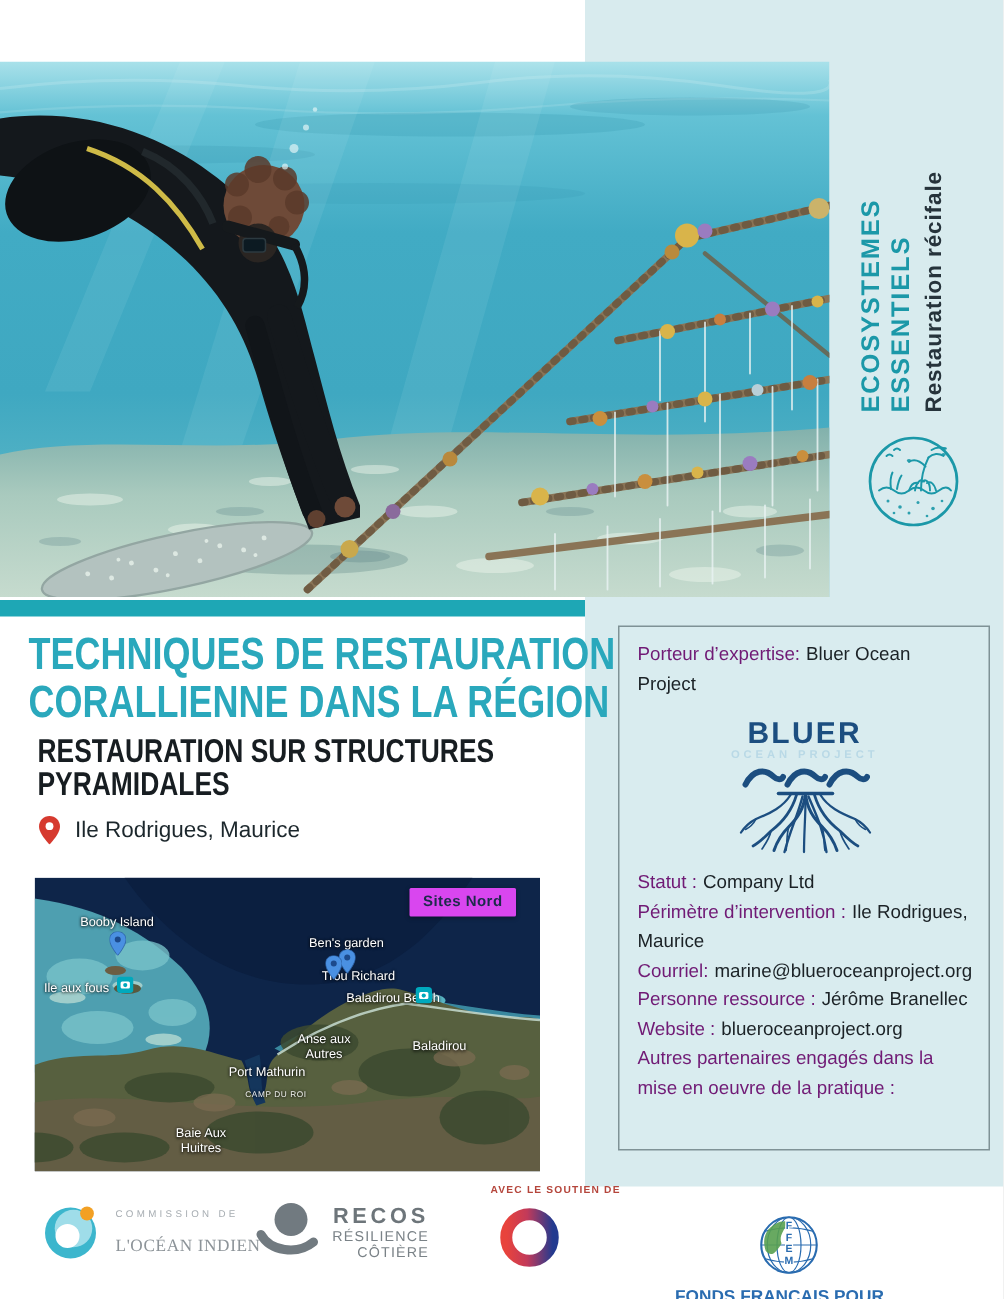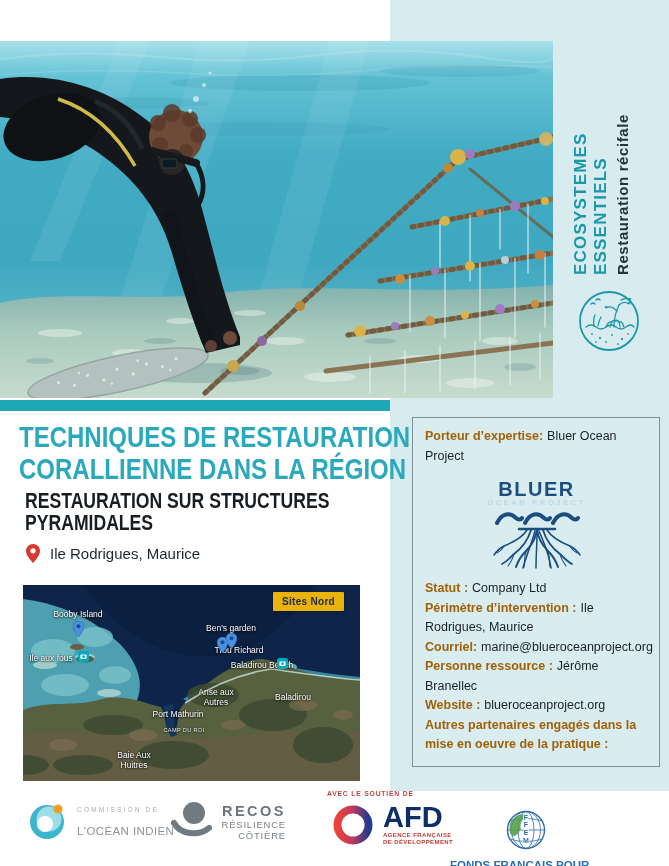--- a/index.html
+++ b/index.html
@@ -36,44 +36,44 @@
   .loc-row { position:absolute; left:26px; top:544px; display:flex; align-items:center; gap:10px; }
   .loc-row svg { display:block; }
   .loc-label { color:#1c272c; font-size:15px; font-weight:500; }
 
   
   .map { position:absolute; left:23px; top:585px; width:337px; height:196px; overflow:hidden; }
   .map svg.bg { position:absolute; left:0; top:0; }
   .map-label { position:absolute; color:#fff; font-size:8.5px; line-height:10px; text-align:center;
                text-shadow:0 0 2px rgba(0,0,0,.85), 0 1px 2px rgba(0,0,0,.6); font-weight:400; }
   .map-label.tiny { font-size:5.5px; letter-spacing:.4px; opacity:.9; }
-  .map-badge { position:absolute; left:250px; top:7px; background:#eab308; color:#1c2b4a;
+  .map-badge { position:absolute; left:250px; top:7px; background:#d946ef; color:#1c2b4a;
                font-size:10px; font-weight:700; padding:4px 9px; letter-spacing:.3px;
                box-shadow:0 1px 3px rgba(0,0,0,.35); border-radius:1px; }
   .mpin { position:absolute; width:11px; height:16px; }
   .cam  { position:absolute; width:11px; height:11px; }
 
   
   .info-box {
     position:absolute; left:412px; top:417px; width:248px; height:350px;
     border:1px solid #7f9296; padding:9px 11px 8px 12px; background:#d9ecef;
     color:#1b2226; font-size:12.5px; line-height:19.5px; overflow:hidden;
   }
   .info-box p { margin:0; }
-  .info-box .lbl { font-weight:700; color:#a16207; margin-right:4px; }
+  .info-box .lbl { font-weight:400; color:#701a75; margin-right:4px; }
   .bluer { text-align:center; margin:14px 0 8px 0; }
   .bluer .b-title { color:#1c4e80; font-weight:800; font-size:20px; letter-spacing:1.5px; line-height:18px; }
   .bluer .b-sub { color:#b9d9e6; font-weight:700; font-size:7.5px; letter-spacing:2.6px; line-height:9px; }
   .bluer svg { display:block; margin:0 auto; }
 
   
   .footer-group { position:absolute; display:flex; align-items:center; }
   .coi { left:28px; top:801px; gap:9px; }
   .coi-text .l1 { color:#a7adb2; font-size:6.5px; letter-spacing:2.2px; }
-  .coi-text .l2 { color:#8d9499; font-size:11.5px; letter-spacing:.4px; margin-top:12px; }
+  .coi-text .l2 { color:#8d9499; font-size:11.5px; letter-spacing:.4px; margin-top:12px;font-family:Liberation Serif, serif; }
   .recos { left:170px; top:800px; gap:8px; }
   .recos-text { text-align:right; width:66px; }
   .recos-text .l0 { color:#6d757a; font-weight:800; font-size:14.5px; letter-spacing:2.5px; }
   .recos-text .l1, .recos-text .l2 { color:#7a8287; font-size:9.5px; letter-spacing:.8px; line-height:11px; }
   .support { position:absolute; left:327px; top:790px; color:#b5463c; font-size:6.8px; font-weight:800; letter-spacing:.8px; }
   .afd { left:330px; top:802px; gap:7px; }
   .afd-text .afd-word { color:#0e2f66; font-weight:800; font-size:29px; line-height:26px; }
   .afd-text .afd-sub { color:#c13c33; font-weight:700; font-size:6px; line-height:7px; letter-spacing:.4px; margin-top:2px; }
   .ffem { left:450px; top:809px; gap:8px;flex-direction:column; }
   .ffem-text { width:152px; }
@@ -460,27 +460,20 @@
     <svg width="46" height="46" viewBox="0 0 46 46">
       <defs>
         <linearGradient id="afdg" x1="0" y1="0" x2="1" y2="0">
           <stop offset="0" stop-color="#e8433c"></stop>
             <stop offset=".45" stop-color="#c23a5a"></stop>
             <stop offset="1" stop-color="#233a8f"></stop>
         </linearGradient>
       </defs>
       <circle cx="23" cy="23" r="15.5" fill="none" stroke="url(#afdg)" stroke-width="8"></circle>
     </svg>
-    <div class="afd-text">
-      <div class="afd-word">AFD</div>
-      <div class="afd-sub">
-        <div>AGENCE FRANÇAISE</div>
-        <div>DE DÉVELOPPEMENT</div>
-      </div>
-    </div>
   </div>
 
   <div class="footer-group ffem">
     <svg width="42" height="42" viewBox="0 0 42 42">
       <circle cx="21" cy="21" r="18.5" fill="#ffffff" stroke="#2a6cb0" stroke-width="1.4"></circle>
       <g stroke="#2a6cb0" stroke-width=".8" fill="none">
         <ellipse cx="21" cy="21" rx="8" ry="18.5"></ellipse>
         <ellipse cx="21" cy="21" rx="14.5" ry="18.5"></ellipse>
         <path d="M2.5,21 H39.5"></path>
         <path d="M4.5,12 Q21,7 37.5,12"></path>

